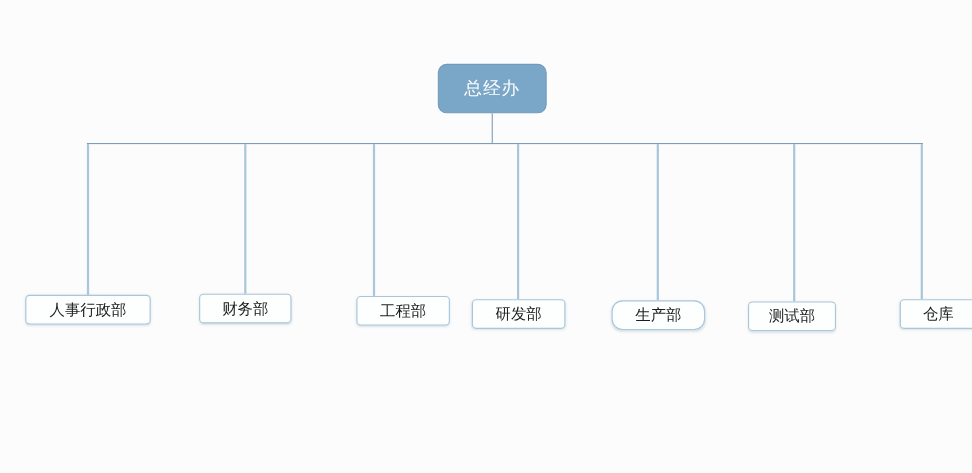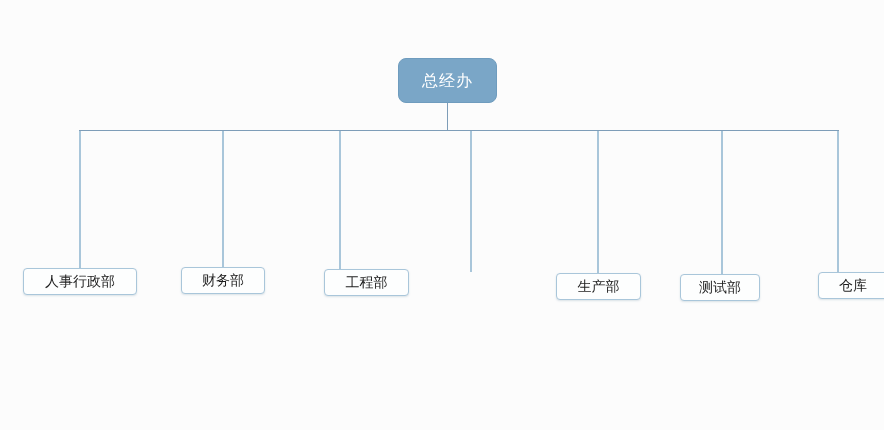--- a/index.html
+++ b/index.html
@@ -60,21 +60,21 @@
     line-height: 24px;
     text-align: center;
     box-shadow: 0 1px 2px rgba(120, 150, 170, 0.25);
     cursor: pointer;
     white-space: nowrap;
   }
   .dept-node.c1 { left: 23px;  top: 268px; width: 114px; }
   .dept-node.c2 { left: 181px; top: 267px; width: 84px; }
   .dept-node.c3 { left: 282px; top: 269px; width: 85px; margin-left: 42px; }
   .dept-node.c4 { left: 429px; top: 272px; width: 85px; }
-  .dept-node.c5 { left: 556px; top: 273px; width: 85px; }
+  .dept-node.c5 { left: 556px; top: 273px; width: 85px; border-radius: 10px; }
   .dept-node.c6 { left: 680px; top: 274px; width: 80px; }
   .dept-node.c7 { left: 818px; top: 272px; width: 70px; }
 </style>
 </head>
 <body>
 
 <div class="canvas">
 
   <div class="root-node">总经办</div>
 
@@ -85,17 +85,18 @@
   <div class="line light drop c2"></div>
   <div class="line light drop c3"></div>
   <div class="line light drop c4"></div>
   <div class="line light drop c5"></div>
   <div class="line light drop c6"></div>
   <div class="line light drop c7"></div>
 
   <div class="dept-node c2">财务部</div>
   <div class="dept-node c1">人事行政部</div>
   <div class="dept-node c3">工程部</div>
+  <div class="dept-node c4">研发部</div>
   <div class="dept-node c5">生产部</div>
   <div class="dept-node c6">测试部</div>
   <div class="dept-node c7">仓库</div>
 
 </div>
 
 </body></html>

